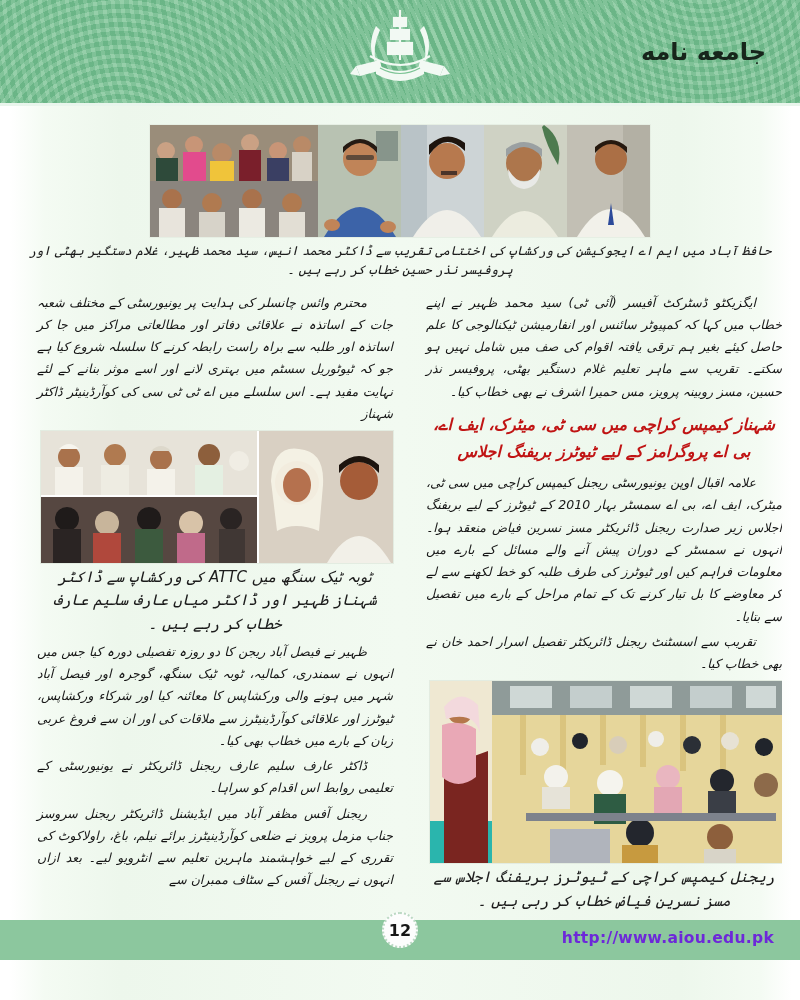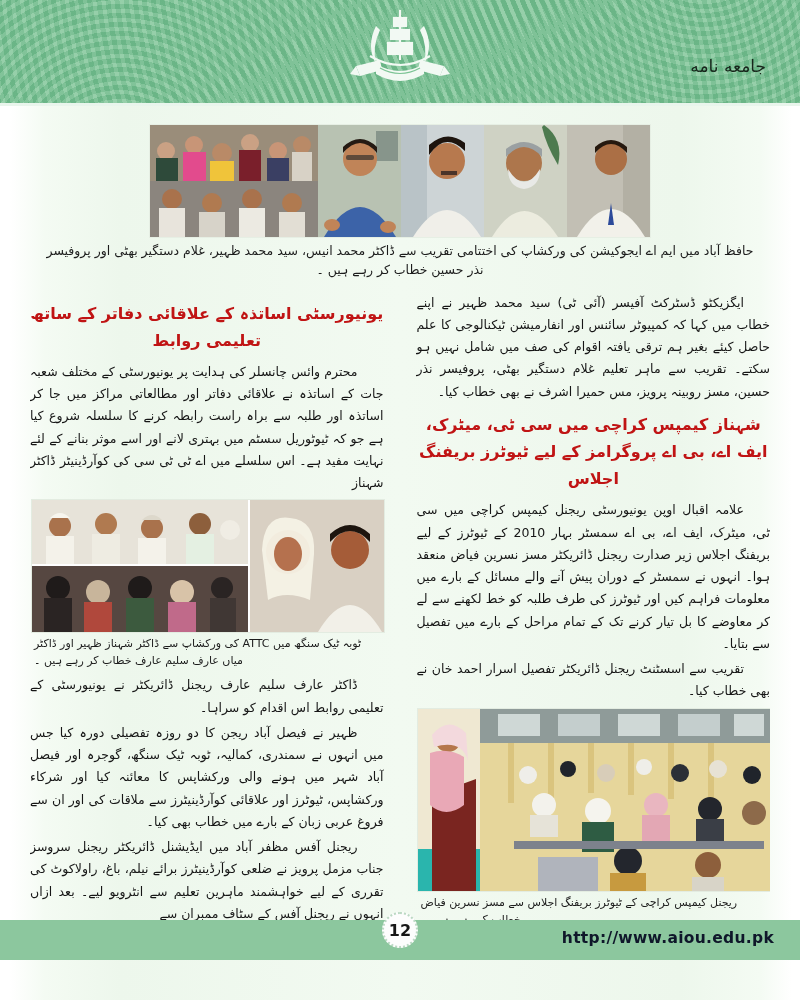--- a/index.html
+++ b/index.html
@@ -22,26 +22,26 @@
     background-color: #7dc495;
     background-image:
       repeating-radial-gradient(circle at 15% 170%, rgba(255,255,255,.10) 0 4px, rgba(30,120,75,.10) 4px 9px),
       repeating-radial-gradient(circle at 88% -70%, rgba(255,255,255,.10) 0 4px, rgba(30,120,75,.10) 4px 9px);
     border-bottom: 3px solid #e9f5ec;
   }
   .logo-wrap {
     position:absolute; left:50%; top:4px; transform:translateX(-50%);
   }
   .masthead {
-    position:absolute; right:34px; top:56px;
-    color:#17251b; font-size:17px; font-weight:400;
+    position:absolute; right:34px; top:38px;
+    color:#17251b; font-size:24px; font-weight:700;
     direction:rtl;
   }
   
-  .content { padding: 0 30px; }
+  .content { padding: 0 18px; font-style: italic; }
   .photo-strip {
     width: 500px; height: 112px;
     margin: 19px auto 5px;
     display: flex;
     background:#ccc;
     outline: 1px solid #e6efe4;
   }
   .photo-strip svg { display:block; }
   .strip-caption {
     direction: rtl;
@@ -73,22 +73,22 @@
     font-size: 16px;
     font-weight: 700;
     text-align: center;
     line-height: 1.7;
     margin: 8px 0 7px;
   }
   figure { margin: 6px 0 2px; }
   figure svg { display:block; outline:1px solid #e3ece1; }
   .photo-caption {
     direction: rtl;
-    text-align: left;
-    font-size: 11px;
+    text-align: center;
+    font-size: 15px;
     color:#1c1c1c;
     line-height: 1.55;
     margin: 3px 4px 5px;
   }
   
   .footer-bar {
     position: absolute;
     left: 0; right: 0; bottom: 40px;
     height: 40px;
     background: #8cc79e;
@@ -99,21 +99,21 @@
     width: 36px; height: 36px;
     background: #fdfdfd;
     border: 2px dotted #bcd9c4;
     border-radius: 50%;
     display: flex; align-items: center; justify-content: center;
     font-size: 16px; font-weight: 700; color: #161616;
   }
   .footer-url {
     position: absolute;
     right: 26px; top: 9px;
-    color: #0f172a;
+    color: #6d28d9;
     font-weight: 700;
     font-size: 15.5px;
     letter-spacing: .3px;
     text-align: center;
   }
 </style>
 </head>
 <body>
 
 <div class="page">
@@ -267,21 +267,20 @@
             <path d="M14 86 L58 70 L58 182 L14 182 Z" fill="#7a2520"></path>
             <circle cx="30" cy="30" r="13" fill="#b5774b"></circle>
             <path d="M14 26 Q30 6 48 24 L50 52 Q44 30 16 38 Z" fill="#f3d9dd"></path>
             <path d="M12 44 Q30 38 46 48 L46 96 Q28 110 12 96 Z" fill="#e9a8b6"></path>
           </svg>
         </figure>
         <div class="photo-caption">ریجنل کیمپس کراچی کے ٹیوٹرز بریفنگ اجلاس سے مسز نسرین فیاض خطاب کر رہی ہیں ۔</div>
       </section>
 
       <section class="col">
-        <h2 class="red-head">یونیورسٹی اساتذہ کے علاقائی دفاتر کے ساتھ تعلیمی روابط</h2>
         <p>محترم وائس چانسلر کی ہدایت پر یونیورسٹی کے مختلف شعبہ جات کے اساتذہ نے علاقائی دفاتر اور مطالعاتی مراکز میں جا کر اساتذہ اور طلبہ سے براہ راست رابطہ کرنے کا سلسلہ شروع کیا ہے جو کہ ٹیوٹوریل سسٹم میں بہتری لانے اور اسے موثر بنانے کے لئے نہایت مفید ہے۔ اس سلسلے میں اے ٹی ٹی سی کی کوآرڈینیٹر ڈاکٹر شہناز</p>
         <figure>
           <svg width="352" height="132" viewBox="0 0 352 132">
             <rect width="352" height="132" fill="#cfc9bd"></rect>
 
             <rect x="0" y="0" width="216" height="64" fill="#e7e3d9"></rect>
             <circle cx="28" cy="26" r="11" fill="#a9724c"></circle>
               <rect x="14" y="36" width="28" height="28" fill="#f4f2ea"></rect>
             <path d="M18 18 Q28 8 38 18 Z" fill="#f7f5ee"></path>
             <circle cx="74" cy="24" r="11" fill="#b07a50"></circle>
@@ -310,22 +309,22 @@
             <path d="M230 50 Q232 14 258 18 Q284 20 282 54 L278 100 Q254 90 236 100 Z" fill="#f6f2e6" opacity=".95"></path>
             <ellipse cx="256" cy="54" rx="14" ry="17" fill="#b5714e"></ellipse>
             <circle cx="318" cy="50" r="19" fill="#a55c38"></circle>
             <path d="M298 42 Q318 20 338 42 L338 34 Q318 16 298 34 Z" fill="#1d140e"></path>
             <path d="M286 132 Q318 78 350 132 Z" fill="#f2f0e8"></path>
             <line x1="217" y1="0" x2="217" y2="132" stroke="#fff" stroke-width="2"></line>
             <line x1="0" y1="65" x2="216" y2="65" stroke="#fff" stroke-width="2"></line>
           </svg>
         </figure>
         <div class="photo-caption">ٹوبہ ٹیک سنگھ میں ATTC کی ورکشاپ سے ڈاکٹر شہناز ظہیر اور ڈاکٹر میاں عارف سلیم عارف خطاب کر رہے ہیں ۔</div>
+        <p>ظہیر نے فیصل آباد ریجن کا دو روزہ تفصیلی دورہ کیا جس میں انہوں نے سمندری، کمالیہ، ٹوبہ ٹیک سنگھ، گوجرہ اور فیصل آباد شہر میں ہونے والی ورکشاپس کا معائنہ کیا اور شرکاء ورکشاپس، ٹیوٹرز اور علاقائی کوآرڈینیٹرز سے ملاقات کی اور ان سے فروغ عربی زبان کے بارے میں خطاب بھی کیا۔</p>
         <p>ڈاکٹر عارف سلیم عارف ریجنل ڈائریکٹر نے یونیورسٹی کے تعلیمی روابط اس اقدام کو سراہا۔</p>
-        <p>ظہیر نے فیصل آباد ریجن کا دو روزہ تفصیلی دورہ کیا جس میں انہوں نے سمندری، کمالیہ، ٹوبہ ٹیک سنگھ، گوجرہ اور فیصل آباد شہر میں ہونے والی ورکشاپس کا معائنہ کیا اور شرکاء ورکشاپس، ٹیوٹرز اور علاقائی کوآرڈینیٹرز سے ملاقات کی اور ان سے فروغ عربی زبان کے بارے میں خطاب بھی کیا۔</p>
         <p>ریجنل آفس مظفر آباد میں ایڈیشنل ڈائریکٹر ریجنل سروسز جناب مزمل پرویز نے ضلعی کوآرڈینیٹرز برائے نیلم، باغ، راولاکوٹ کی تقرری کے لیے خواہشمند ماہرین تعلیم سے انٹرویو لیے۔ بعد ازاں انہوں نے ریجنل آفس کے سٹاف ممبران سے</p>
       </section>
 
     </div>
   </main>
 
   <footer class="footer-bar">
     <div class="page-circle">
       <span>12</span>
     </div>

